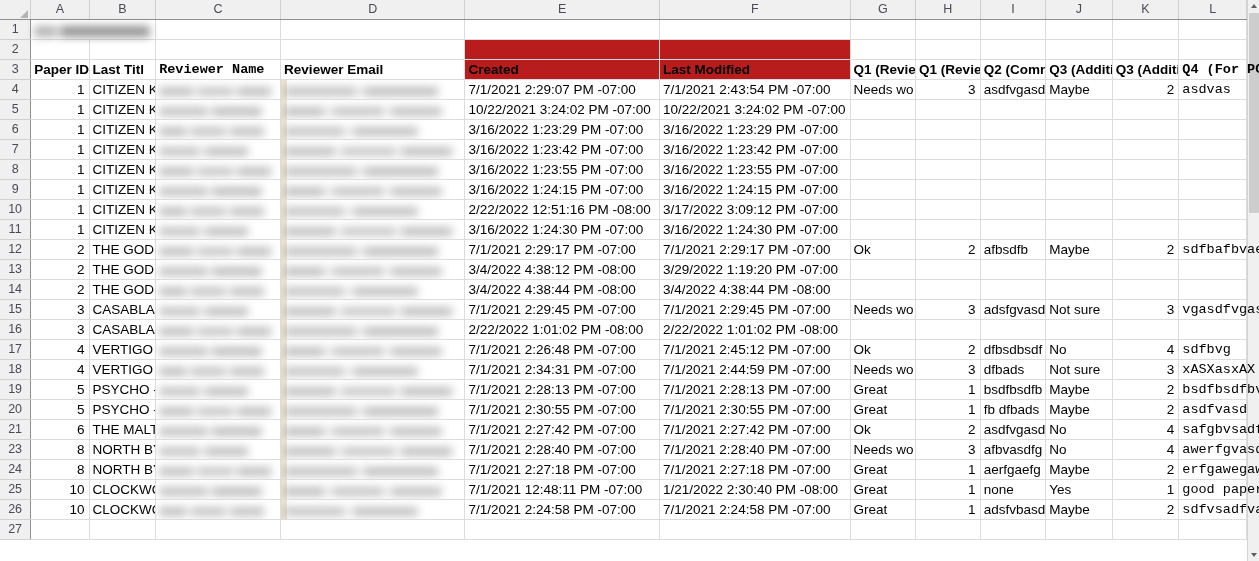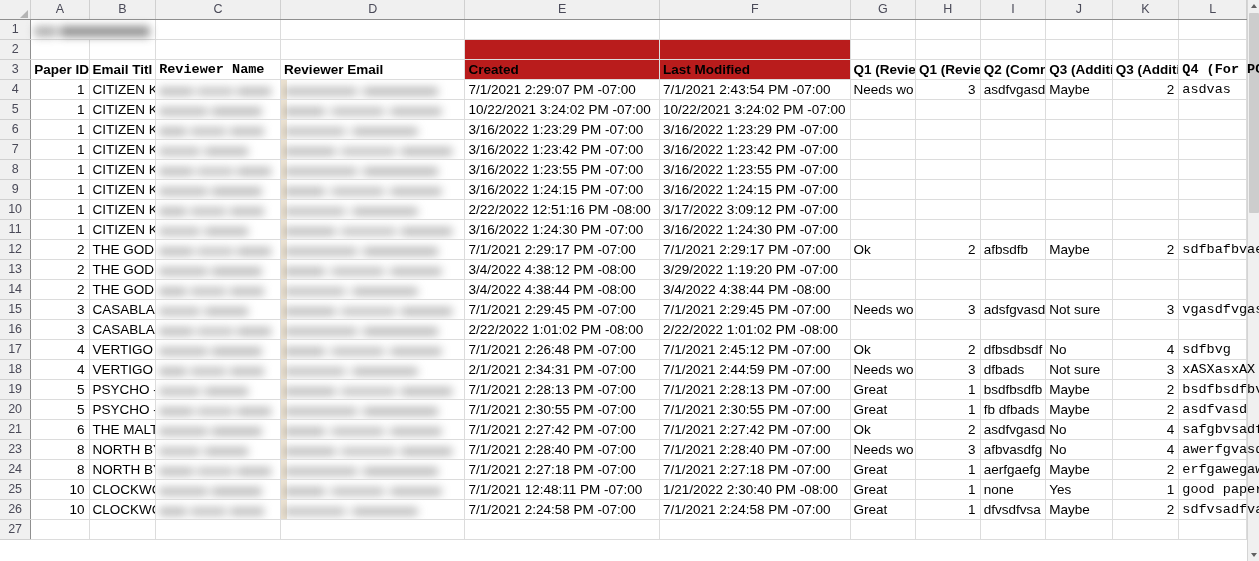--- a/index.html
+++ b/index.html
@@ -195,21 +195,21 @@
         <td class="c"></td>
         <td class="c"></td>
         <td class="c"></td>
         <td class="c"></td>
         <td class="c"></td>
       </tr>
 
       <tr>
         <td class="rowhead">3</td>
         <td class="c hdr">Paper ID</td>
-        <td class="c hdr">Email Titl</td>
+        <td class="c hdr">Last Titl</td>
         <td class="c hdr ovf">Reviewer Name</td>
         <td class="c hdr">Reviewer Email</td>
         <td class="c hdr yellow">Created</td>
         <td class="c hdr yellow">Last Modified</td>
         <td class="c hdr">Q1 (Revie</td>
         <td class="c hdr">Q1 (Revie</td>
         <td class="c hdr">Q2 (Comn</td>
         <td class="c hdr">Q3 (Additi</td>
         <td class="c hdr">Q3 (Additi</td>
         <td class="c hdr ovf">Q4 (For PC or</td>
@@ -484,21 +484,21 @@
         <tr>
           <td class="rowhead">18</td>
           <td class="c num">4</td>
           <td class="c ">VERTIGO</td>
           <td class="c ">
             <span class="blur v3"></span>
           </td>
           <td class="c emailcell">
             <span class="blur v4"></span>
           </td>
-          <td class="c ">2/1/2021 2:34:31 PM -07:00</td>
+          <td class="c ">7/1/2021 2:34:31 PM -07:00</td>
           <td class="c ">7/1/2021 2:44:59 PM -07:00</td>
           <td class="c ">Needs wo</td>
           <td class="c num">3</td>
           <td class="c ">dfbads</td>
           <td class="c ">Not sure</td>
           <td class="c num">3</td>
           <td class="c ovf">xASXasxAX</td>
         </tr>
         <tr>
           <td class="rowhead">19</td>
@@ -621,21 +621,21 @@
           <td class="c ">
             <span class="blur v3"></span>
           </td>
           <td class="c emailcell">
             <span class="blur v4"></span>
           </td>
           <td class="c ">7/1/2021 2:24:58 PM -07:00</td>
           <td class="c ">7/1/2021 2:24:58 PM -07:00</td>
           <td class="c ">Great</td>
           <td class="c num">1</td>
-          <td class="c ">dfvsdfvsa</td>
+          <td class="c ">adsfvbasd</td>
           <td class="c ">Maybe</td>
           <td class="c num">2</td>
           <td class="c ovf">sdfvsadfvasdf</td>
         </tr>
         <tr>
           <td class="rowhead">27</td>
           <td class="c"></td>
           <td class="c"></td>
           <td class="c"></td>
           <td class="c"></td>

